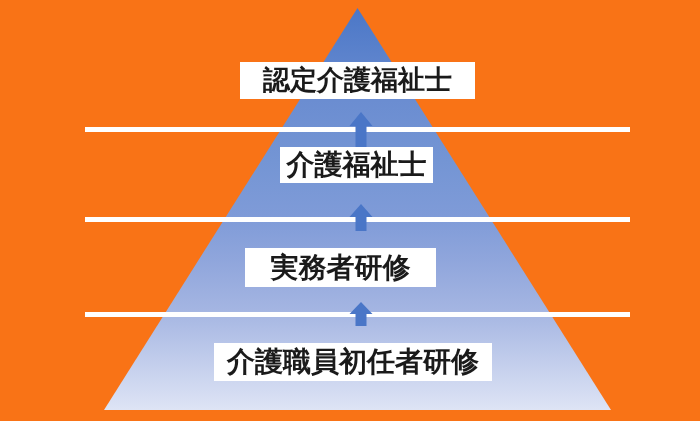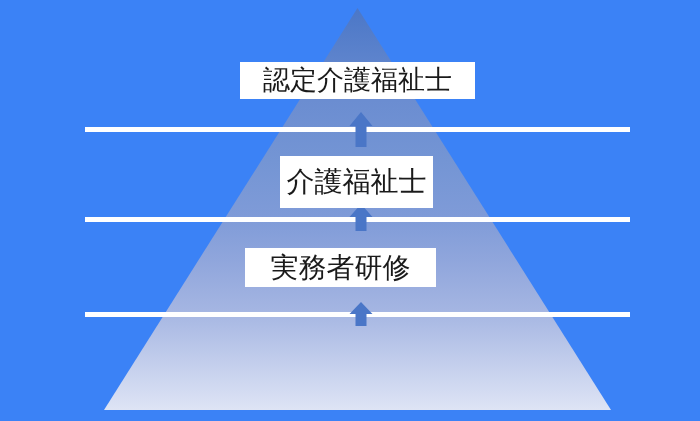--- a/index.html
+++ b/index.html
@@ -8,41 +8,42 @@
     background: #ffffff;
     width: 700px;
     height: 421px;
     overflow: hidden;
     font-family: "Liberation Sans", "DejaVu Sans", sans-serif;
   }
   .canvas {
     position: relative;
     width: 700px;
     height: 421px;
-    background: #3b82f6;
+    background: #f97316;
+    font-weight: bold;
   }
   .canvas svg {
     position: absolute;
     left: 0;
     top: 0;
   }
   .lbl {
     position: absolute;
     background: #ffffff;
     display: flex;
     align-items: center;
     justify-content: center;
     color: #1a1a1a;
     font-size: 28px;
     letter-spacing: 0px;
     white-space: nowrap;
     line-height: 1;
   }
   .lbl-1 { left: 240px; top: 62px;  width: 235px; height: 37px; font-size: 27px; }
-  .lbl-2 { left: 280px; top: 156px; width: 153px; height: 52px; }
+  .lbl-2 { left: 280px; top: 147px; width: 153px; height: 36px; }
   .lbl-3 { left: 245px; top: 248px; width: 191px; height: 39px; }
   .lbl-4 { left: 214px; top: 343px; width: 278px; height: 38px; }
 </style>
 </head>
 <body>
 
 <div class="canvas">
 
   <svg width="700" height="421" viewBox="0 0 700 421">
     <defs>
@@ -67,14 +68,15 @@
     <path d="M361 204 L372.5 217 L366.5 217 L366.5 231 L355.5 231 L355.5 217 L349.5 217 Z" fill="#4a76c7"></path>
     <path d="M361 302 L372.5 314 L366.5 314 L366.5 326 L355.5 326 L355.5 314 L349.5 314 Z" fill="#4a76c7"></path>
   </svg>
 
   <div class="lbl lbl-1">認定介護福祉士</div>
 
   <div class="lbl lbl-2">介護福祉士</div>
 
   <div class="lbl lbl-3">実務者研修</div>
 
+  <div class="lbl lbl-4">介護職員初任者研修</div>
 
 </div>
 
 </body></html>

